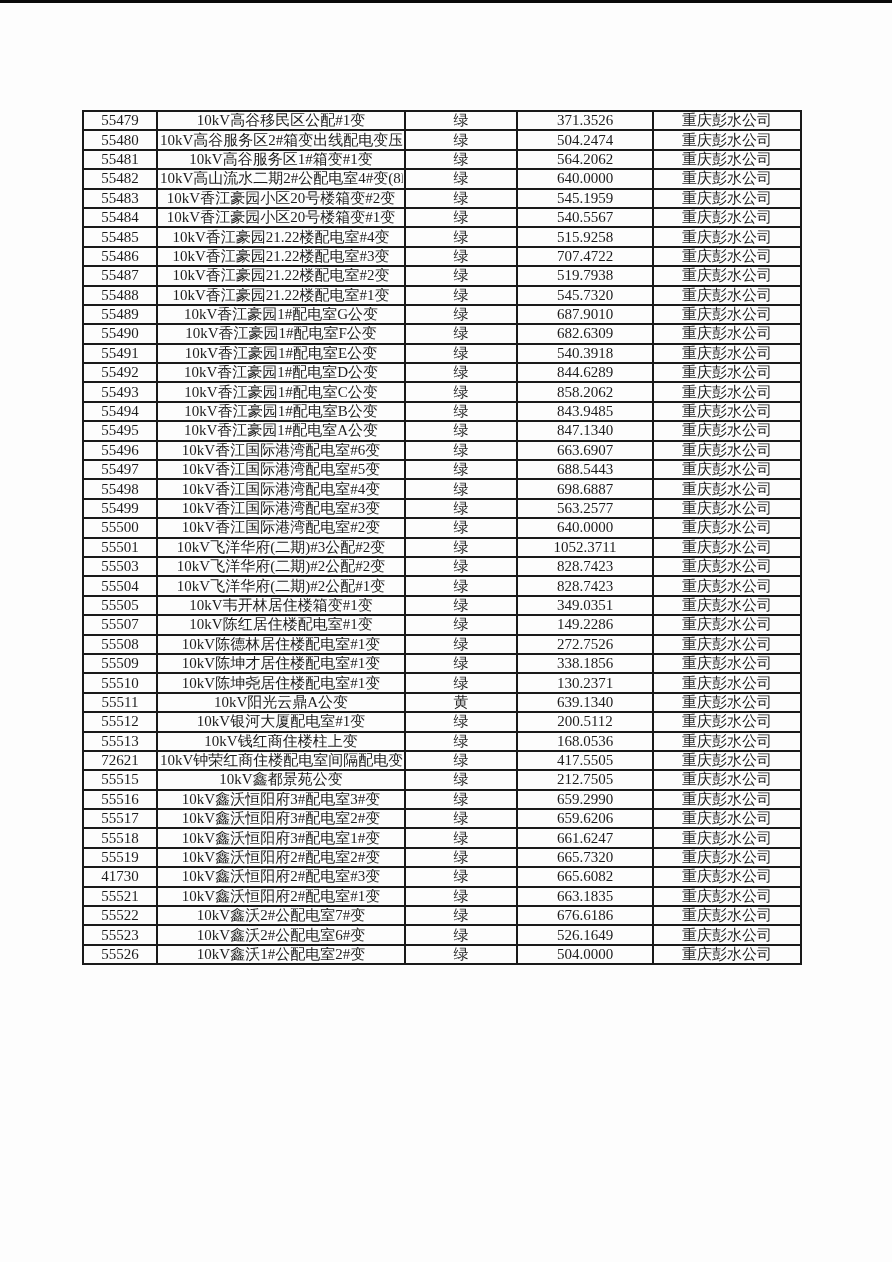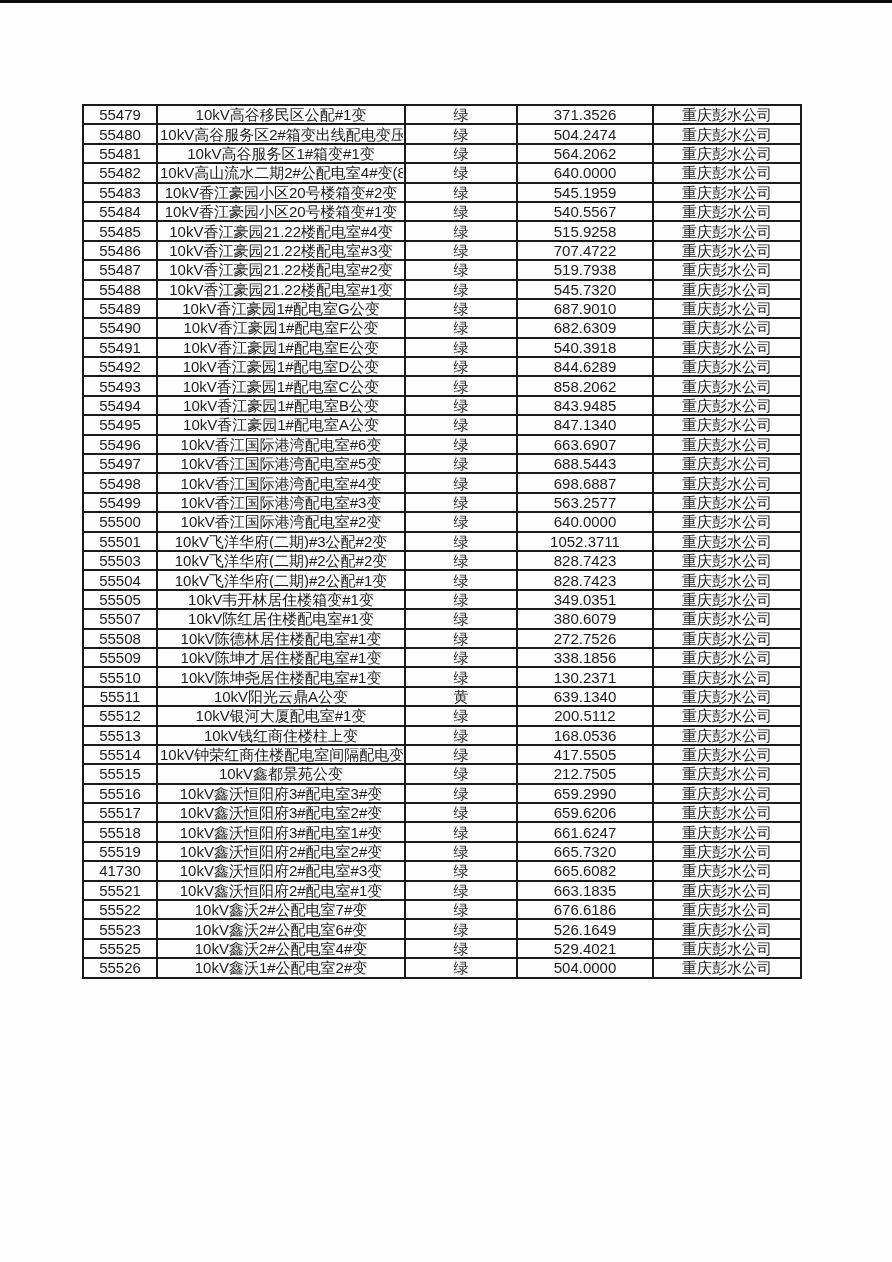--- a/index.html
+++ b/index.html
@@ -21,24 +21,25 @@
   }
   .top-bar {
     position: absolute;
     top: 0; left: 0;
     width: 892px; height: 3px;
     background: var(--top-bar);
   }
   table.data-table {
     position: absolute;
     left: 82px;
-    top: 104px;
+    top: 110px;
     width: 718px;
     border-collapse: collapse;
     table-layout: fixed;
+    font-family: Liberation Serif, serif;
   }
   table.data-table td {
     border: 2px solid var(--table-border);
     height: 19.4px;
     padding: 0 2px;
     text-align: center;
     vertical-align: middle;
     font-size: 15px;
     line-height: 1;
     color: var(--text);
@@ -240,21 +241,21 @@
         <td class="cell-id">55505</td>
         <td class="cell-name">10kV韦开林居住楼箱变#1变</td>
         <td class="cell-status">绿</td>
         <td class="cell-value">349.0351</td>
         <td class="cell-company">重庆彭水公司</td>
       </tr>
       <tr>
         <td class="cell-id">55507</td>
         <td class="cell-name">10kV陈红居住楼配电室#1变</td>
         <td class="cell-status">绿</td>
-        <td class="cell-value">380.6079</td>
+        <td class="cell-value">149.2286</td>
         <td class="cell-company">重庆彭水公司</td>
       </tr>
       <tr>
         <td class="cell-id">55508</td>
         <td class="cell-name">10kV陈德林居住楼配电室#1变</td>
         <td class="cell-status">绿</td>
         <td class="cell-value">272.7526</td>
         <td class="cell-company">重庆彭水公司</td>
       </tr>
       <tr>
@@ -286,21 +287,21 @@
         <td class="cell-company">重庆彭水公司</td>
       </tr>
       <tr>
         <td class="cell-id">55513</td>
         <td class="cell-name">10kV钱红商住楼柱上变</td>
         <td class="cell-status">绿</td>
         <td class="cell-value">168.0536</td>
         <td class="cell-company">重庆彭水公司</td>
       </tr>
       <tr>
-        <td class="cell-id">55514</td>
+        <td class="cell-id">72621</td>
         <td class="cell-name">10kV钟荣红商住楼配电室间隔配电变压器</td>
         <td class="cell-status">绿</td>
         <td class="cell-value">417.5505</td>
         <td class="cell-company">重庆彭水公司</td>
       </tr>
       <tr>
         <td class="cell-id">55515</td>
         <td class="cell-name">10kV鑫都景苑公变</td>
         <td class="cell-status">绿</td>
         <td class="cell-value">212.7505</td>
@@ -353,27 +354,20 @@
         <td class="cell-name">10kV鑫沃2#公配电室7#变</td>
         <td class="cell-status">绿</td>
         <td class="cell-value">676.6186</td>
         <td class="cell-company">重庆彭水公司</td>
       </tr>
       <tr>
         <td class="cell-id">55523</td>
         <td class="cell-name">10kV鑫沃2#公配电室6#变</td>
         <td class="cell-status">绿</td>
         <td class="cell-value">526.1649</td>
-        <td class="cell-company">重庆彭水公司</td>
-      </tr>
-      <tr>
-        <td class="cell-id">55525</td>
-        <td class="cell-name">10kV鑫沃2#公配电室4#变</td>
-        <td class="cell-status">绿</td>
-        <td class="cell-value">529.4021</td>
         <td class="cell-company">重庆彭水公司</td>
       </tr>
       <tr>
         <td class="cell-id">55526</td>
         <td class="cell-name">10kV鑫沃1#公配电室2#变</td>
         <td class="cell-status">绿</td>
         <td class="cell-value">504.0000</td>
         <td class="cell-company">重庆彭水公司</td>
       </tr>
     </tbody>

